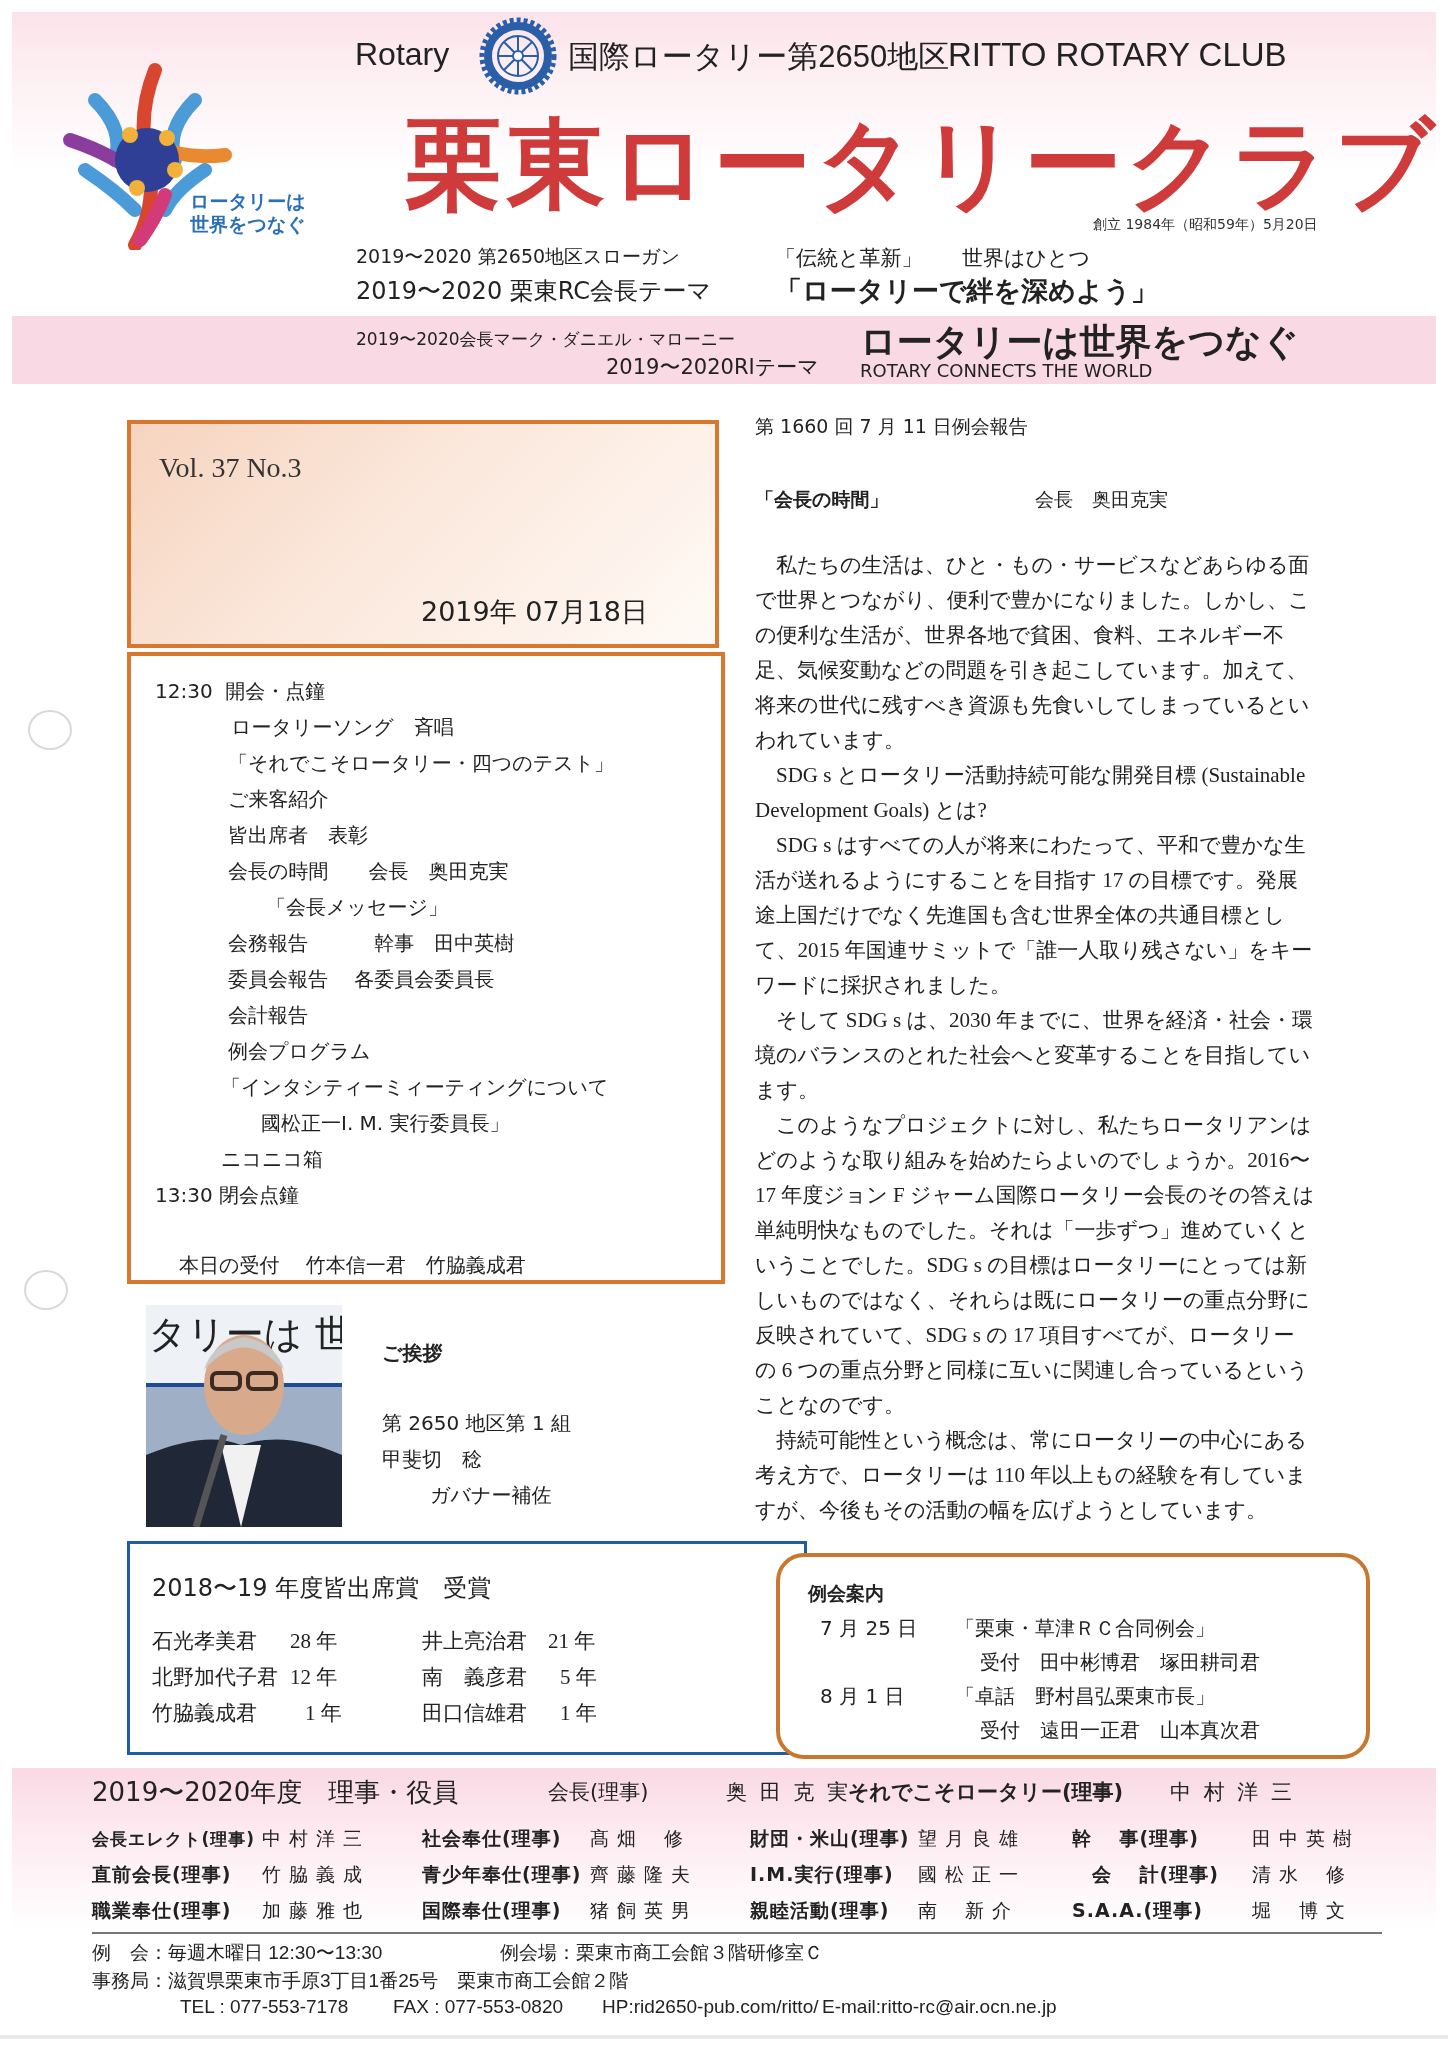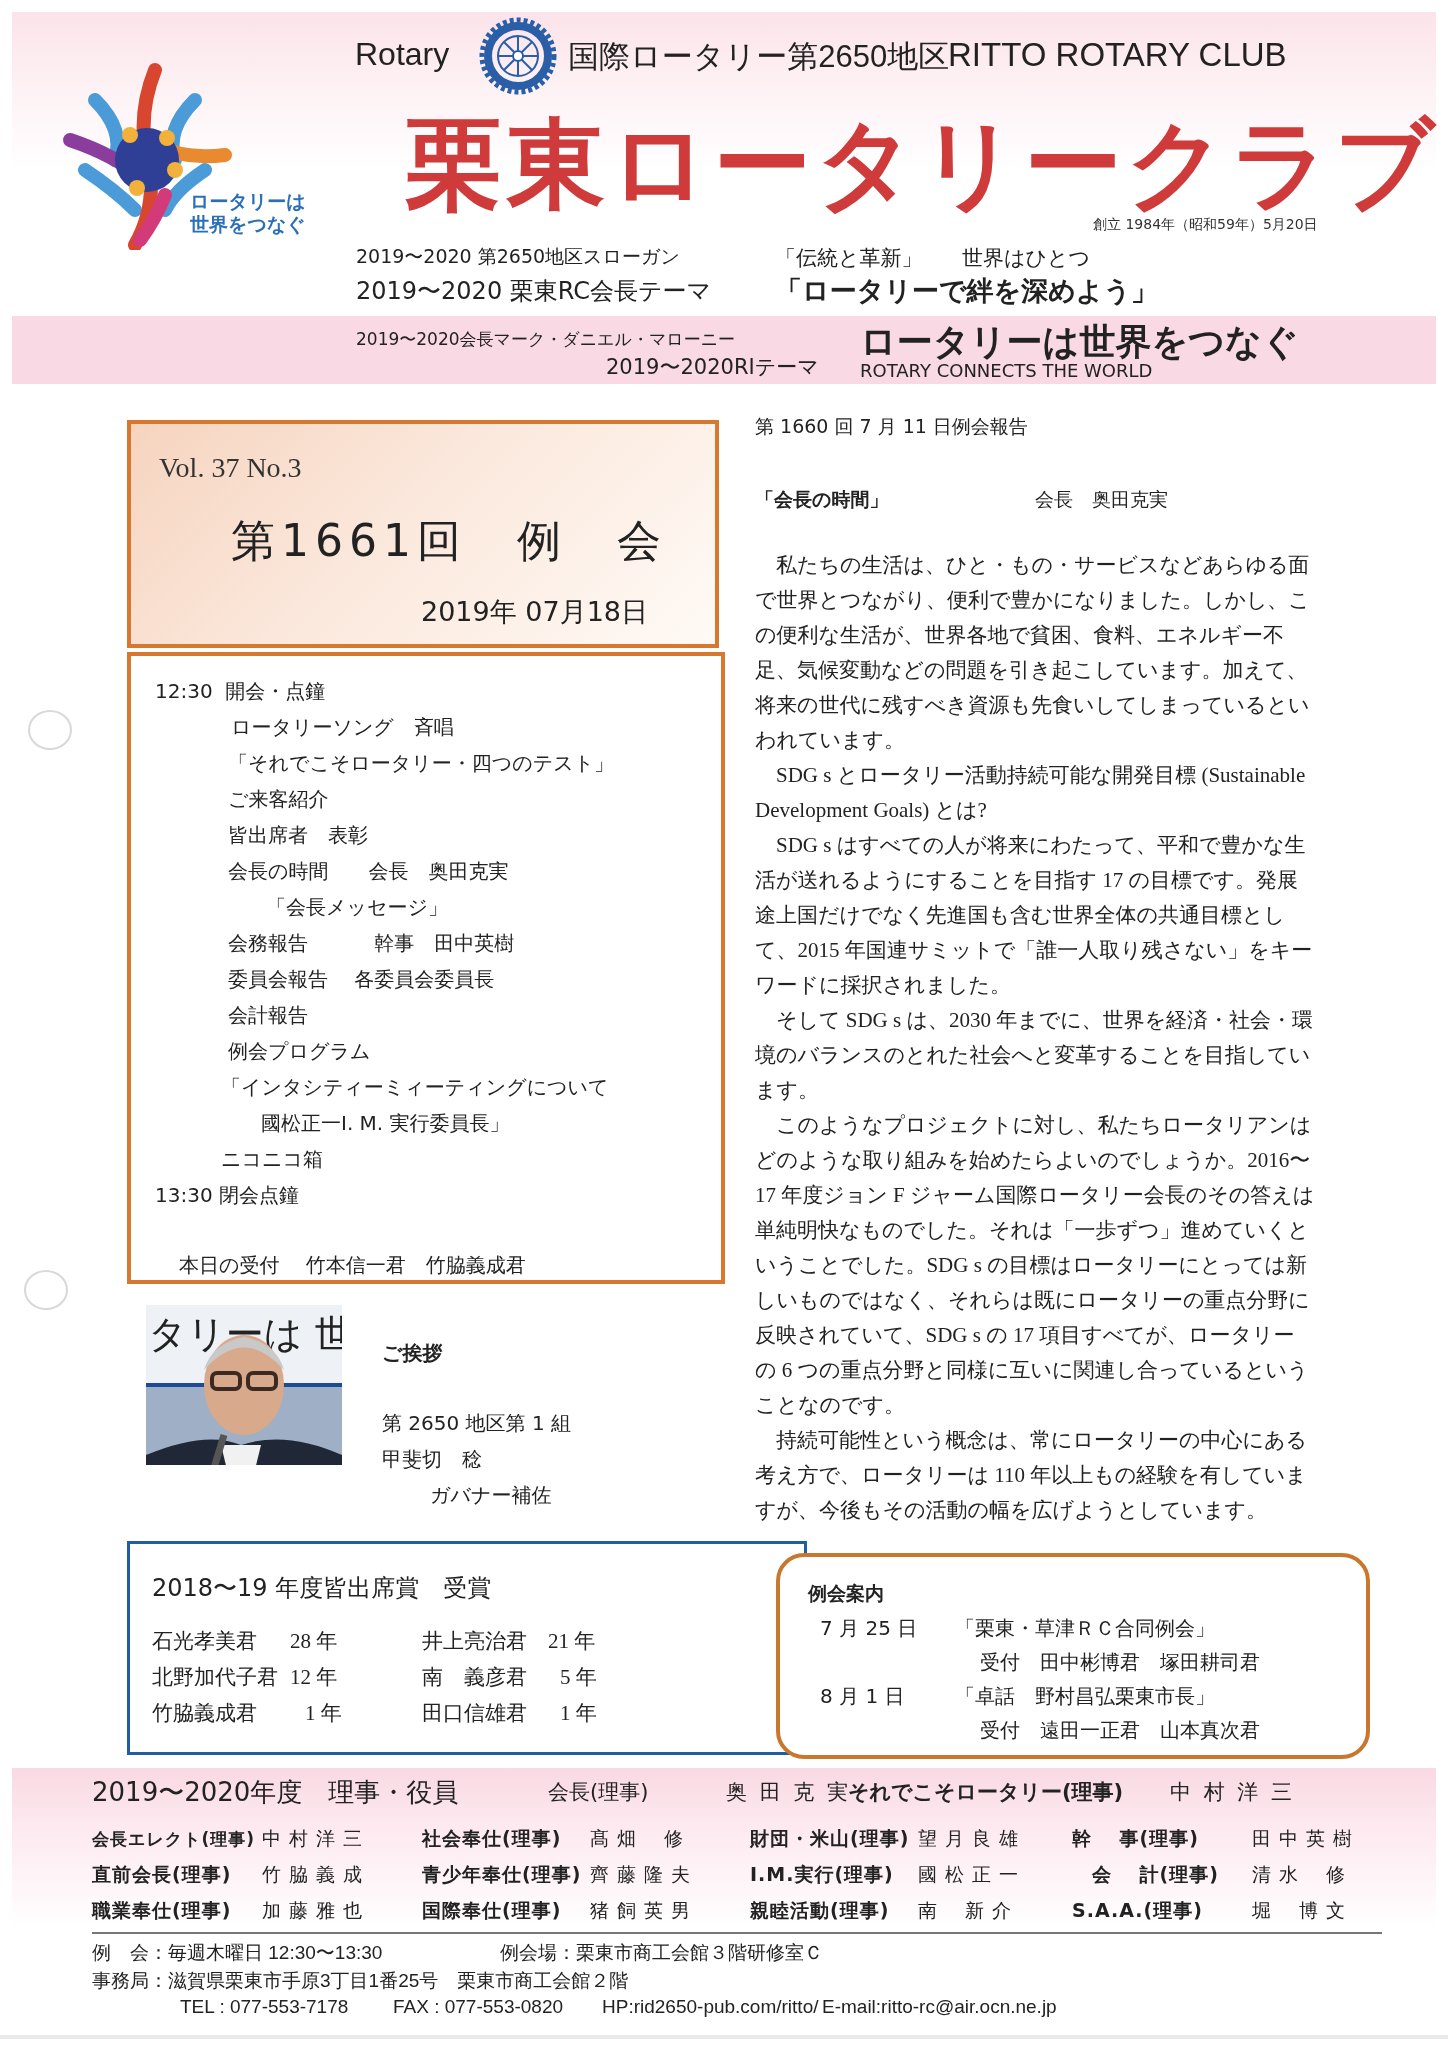--- a/index.html
+++ b/index.html
@@ -43,21 +43,21 @@
   .meeting-date { left: 290px; top: 170px; font-size: 27px; color: #222; }
 
   
   .program-box {
     left: 127px; top: 652px; width: 598px; height: 632px;
     border: 4px solid #d7782e; box-sizing: border-box; background: #fff;
   }
   .prog-line { position: absolute; font-size: 20px; color: #222; white-space: nowrap; }
 
   
-  .photo { left: 146px; top: 1305px; width: 196px; height: 160px; overflow: hidden; background: #dfe6ee; }
+  .photo { left: 146px; top: 1305px; width: 196px; height: 222px; overflow: hidden; background: #dfe6ee; }
   .greet { font-size: 20px; color: #222; }
 
   
   .attend-box {
     left: 127px; top: 1541px; width: 680px; height: 214px;
     border: 3px solid #1f5ea0; box-sizing: border-box; background: #fff;
   }
   .attend-title { left: 22px; top: 28px; font-size: 24px; color: #222; }
   .att-cell { position: absolute; font-size: 21px; font-family: "Liberation Serif", serif; color: #222; white-space: nowrap; }
 
@@ -152,21 +152,20 @@
 <div class="abs ri-left1">2019〜2020会長マーク・ダニエル・マローニー</div>
 <div class="abs ri-left2">2019〜2020RIテーマ</div>
 <div class="abs ri-theme">ロータリーは世界をつなぐ</div>
 <div class="abs ri-theme-en">ROTARY CONNECTS THE WORLD</div>
 
 <div class="abs punch" style="left:28px; top:710px;"></div>
 <div class="abs punch" style="left:24px; top:1270px;"></div>
 
 <div class="abs issue-box">
   <div class="abs vol">Vol. 37 No.3</div>
-  <div class="abs meeting-no">第1661回　例　会</div>
   <div class="abs meeting-date">2019年 07月18日</div>
 </div>
 
 <div class="abs program-box">
   <div class="prog-line" style="left:24px; top:22px;"><span>12:30</span>&nbsp; <span>開会・点鐘</span></div>
   <div class="prog-line" style="left:100px; top:58px;">ロータリーソング　斉唱</div>
   <div class="prog-line" style="left:97px; top:94px;">「それでこそロータリー・四つのテスト」</div>
   <div class="prog-line" style="left:97px; top:130px;">ご来客紹介</div>
   <div class="prog-line" style="left:97px; top:166px;">皆出席者　表彰</div>
   <div class="prog-line" style="left:97px; top:202px;">会長の時間　　会長　奥田克実</div>

